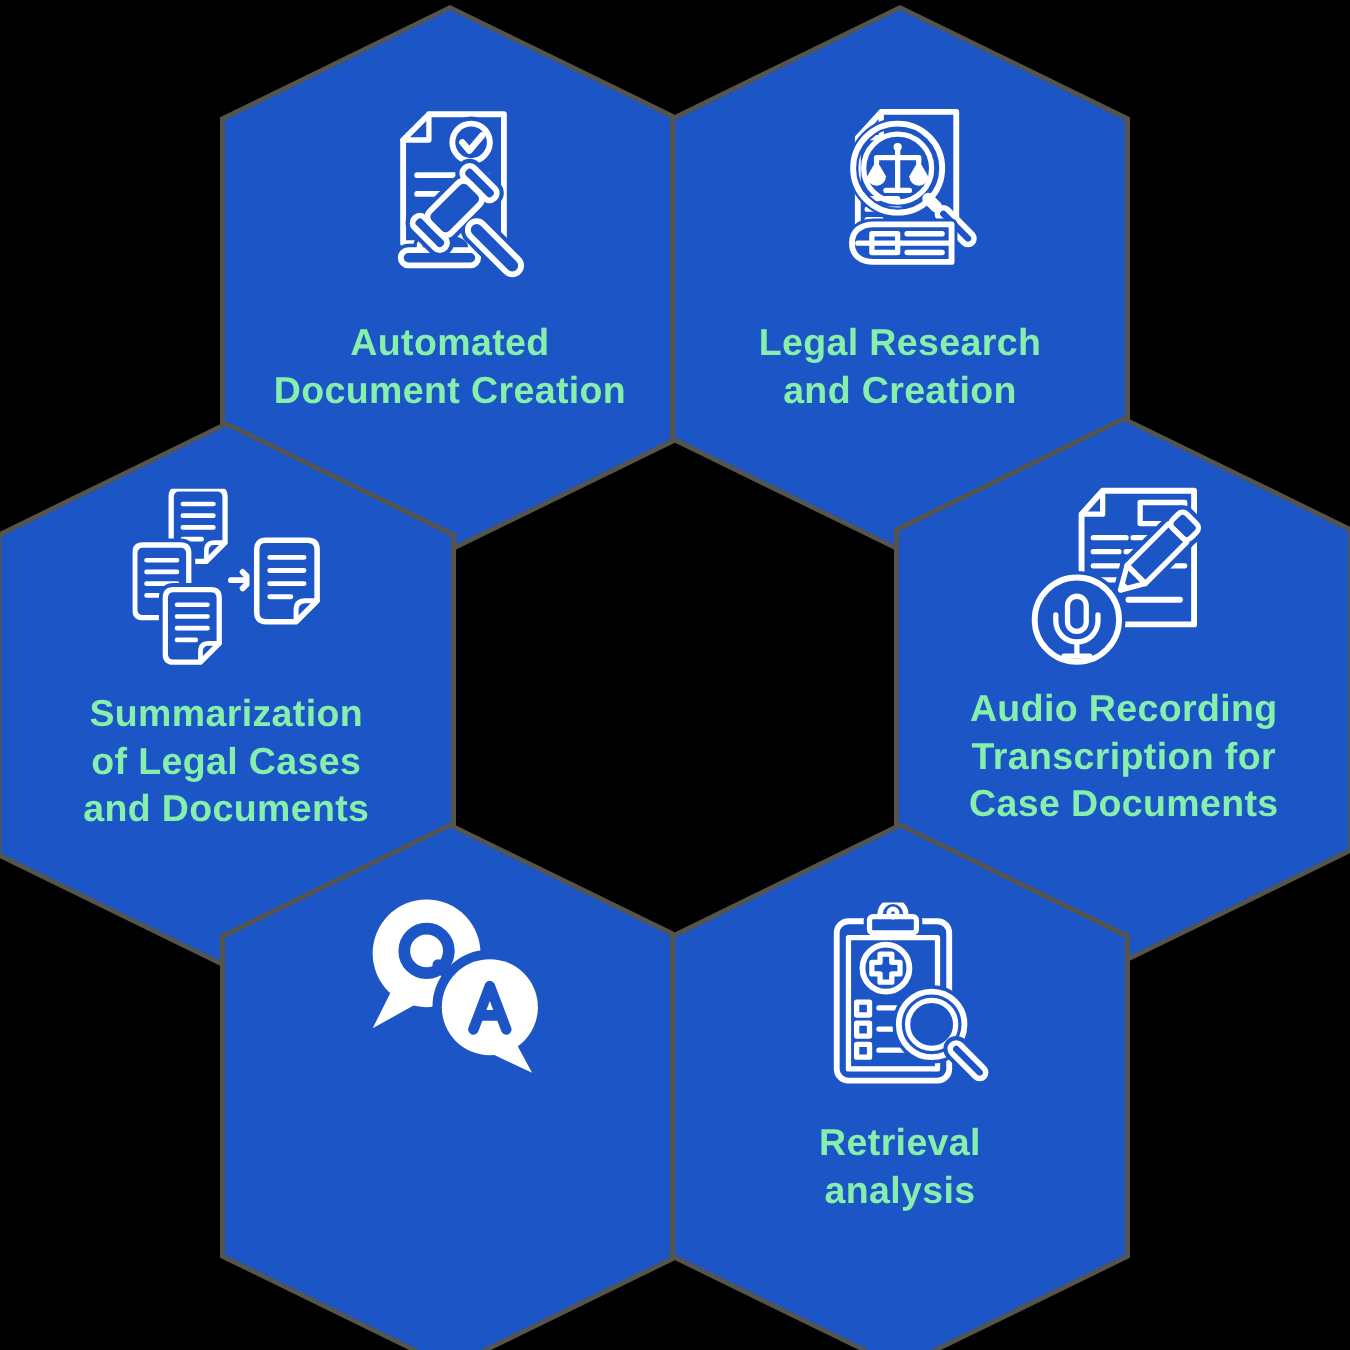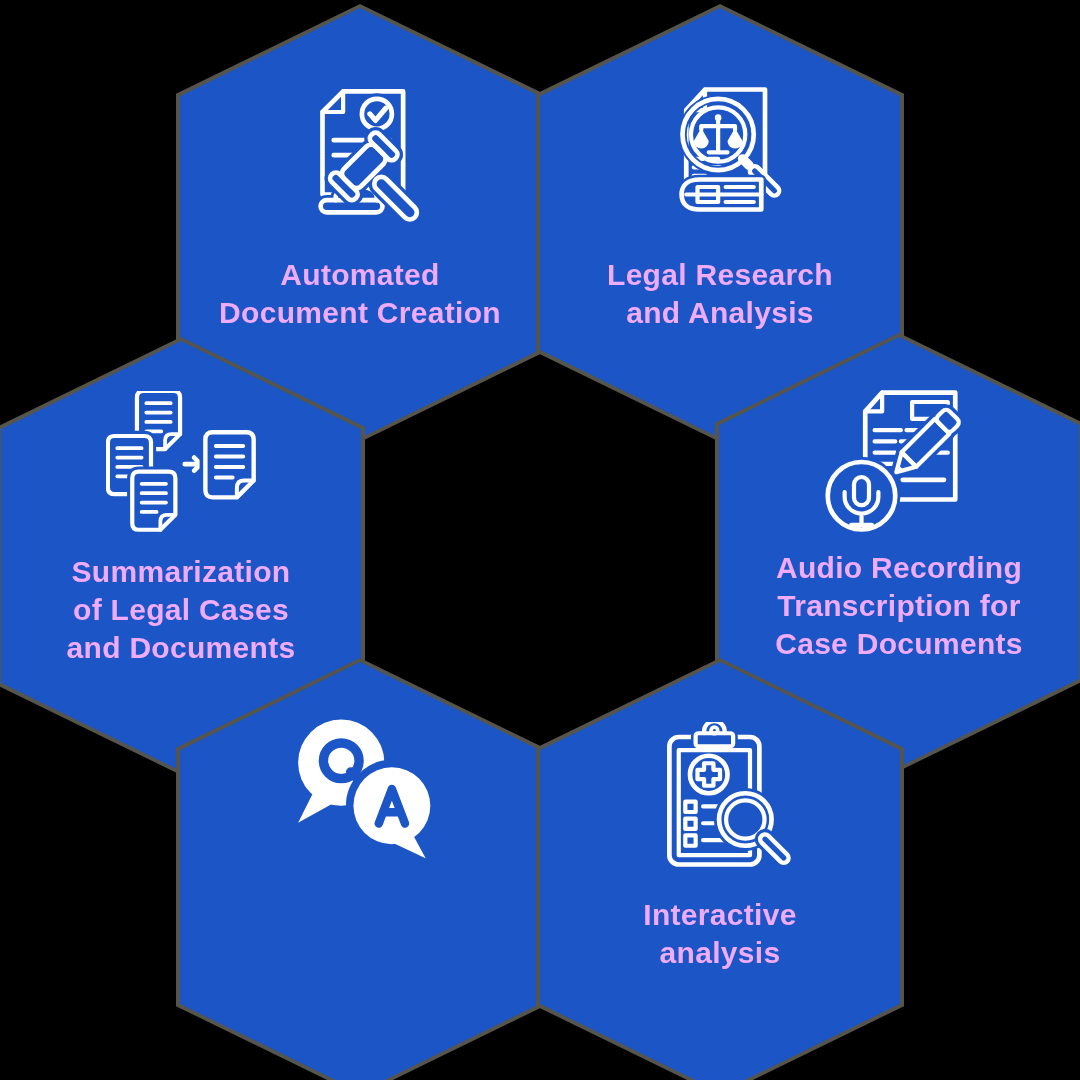--- a/index.html
+++ b/index.html
@@ -7,21 +7,21 @@
          font-family:"Liberation Sans","DejaVu Sans",sans-serif;}
   .hex{position:absolute;width:360px;height:430px;}
   .hex-shadow{position:absolute;left:-4px;top:-4px;width:368px;height:438px;background:#55544d;
     clip-path:polygon(50% 0%,100% 20.5%,100% 79.5%,50% 100%,0% 79.5%,0% 20.5%);}
   .hex-fill{position:absolute;left:0;top:0;width:360px;height:430px;background:#1c55c6;
     clip-path:polygon(50% 0%,100% 20.5%,100% 79.5%,50% 100%,0% 79.5%,0% 20.5%);}
   .hex-content{position:absolute;left:0;top:0;width:360px;height:430px;box-sizing:border-box;
     display:flex;flex-direction:column;align-items:center;padding-top:74px;}
   .hex-icon{width:150px;height:150px;flex:none;}
   .hex-icon svg{width:150px;height:150px;stroke-width:5;stroke-linecap:round;stroke-linejoin:round;}
-  .hex-label{margin-top:24px;color:#f0abfc;font-weight:bold;font-size:30px;line-height:38px;
+  .hex-label{margin-top:24px;color:#86efac;font-weight:bold;font-size:30px;line-height:38px;
     text-align:center;white-space:pre-line;letter-spacing:.3px;}
   .lines3 .hex-content{padding-top:50px;}
   .lines3 .hex-label{margin-top:12px;}
   .hex6 .hex-content{padding-top:60px;}
   .hex1{left:180px;top:8px;}  .hex2{left:540px;top:8px;}
   .hex3{left:1px;top:341px;}  .hex4{left:719px;top:337px;}
   .hex5{left:180px;top:662px;}.hex6{left:540px;top:662px;}
   
   .w{stroke:#fff;fill:none;}
   .wf{fill:#fff;stroke:none;}
@@ -96,21 +96,21 @@
           <path class="bl" stroke-width="5.5" d="M117,95 L138,116"></path>
           <g class="hb" stroke-width="10">
             <path d="M58,104 H124 V136 H58 C46,136 39,130 39,120 C39,110 46,104 58,104 Z"></path>
           </g>
           <path class="w" d="M58,104 H124 V136 H58 C46,136 39,130 39,120 C39,110 46,104 58,104 Z"></path>
           <path class="w" stroke-width="4.5" d="M44,120 H124 M86,112 H116 M86,128 H116"></path>
           <rect class="w" stroke-width="4.5" x="56" y="112" width="22" height="16"></rect>
         </svg>
       </div>
       <div class="hex-label">Legal Research
-and Analysis</div>
+and Creation</div>
     </div>
   </div>
 
   <div class="hex hex3 lines3">
     <div class="hex-shadow"></div>
     <div class="hex-fill"></div>
     <div class="hex-content">
       <div class="hex-icon">
         <svg viewBox="0 0 160 160">
           <defs>
@@ -217,18 +217,18 @@
             <path d="M62,90 H104 M62,108 H104 M62,126 H104"></path>
           </g>
           <circle class="hb" stroke-width="11" cx="107" cy="104" r="28"></circle>
           <circle class="w" cx="107" cy="104" r="28"></circle>
           <circle class="w" stroke-width="4.5" cx="107" cy="104" r="20.5"></circle>
           <path class="hs" stroke-width="22" d="M128,125 L148,145"></path>
           <path stroke="#fff" fill="none" stroke-width="15" d="M128,125 L148,145"></path>
           <path class="bl" stroke-width="5.5" d="M128,125 L148,145"></path>
         </svg>
       </div>
-      <div class="hex-label">Interactive
+      <div class="hex-label">Retrieval
 analysis</div>
     </div>
   </div>
 
 </div>
 
 </body></html>

